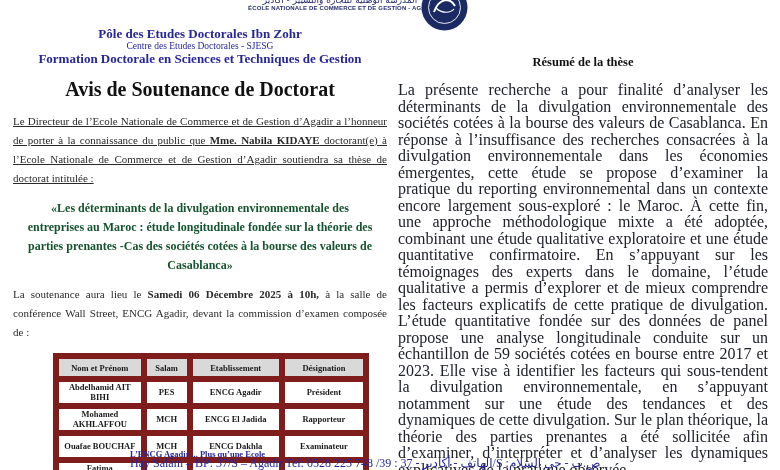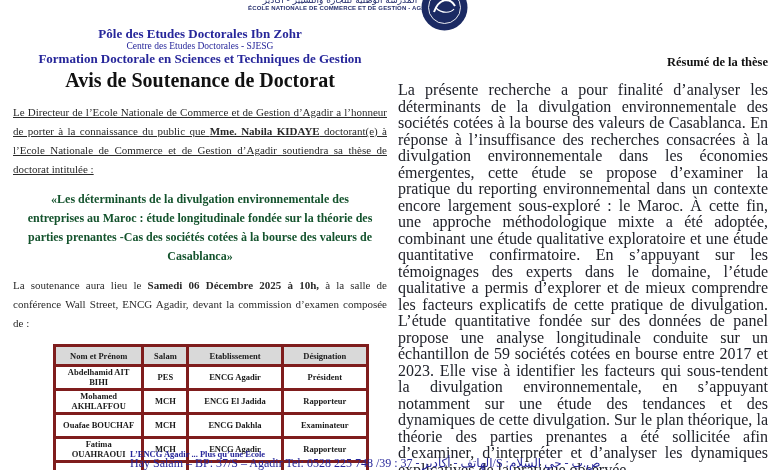--- a/index.html
+++ b/index.html
@@ -20,37 +20,37 @@
   .school-line{
     font-size:6px;line-height:7px;color:#27306e;font-weight:bold;
     letter-spacing:.15px;font-family:"Liberation Sans", sans-serif;white-space:nowrap;
   }
   .seal{position:absolute;left:421px;top:-16px;width:47px;height:47px;}
   
   .left-col{position:absolute;left:13px;top:27px;width:374px;}
   .pole{font-size:13px;font-weight:bold;color:#26269a;text-align:center;line-height:14px;}
   .centre{font-size:9.5px;color:#26269a;text-align:center;line-height:11px;}
   .formation{font-size:13px;font-weight:bold;color:#26269a;text-align:center;line-height:13px;}
-  .avis{font-size:20px;font-weight:bold;color:#111;text-align:center;line-height:24px;margin-top:3px;}
+  .avis{font-size:20px;font-weight:bold;color:#111;text-align:center;line-height:24px;margin-top:12px;}
   .intro{font-size:11px;text-align:justify;line-height:19px;text-decoration:underline;}
   .thesis-title{font-size:12px;font-weight:bold;text-align:center;line-height:19px;margin:3px 14px 2px 14px;color:#14532d;}
   .defense{font-size:11px;text-align:justify;line-height:19px;margin-top:10px;}
   table.committee{
     border-collapse:collapse;margin:3px 0 0 40px;width:316px;
     font-size:8.5px;font-weight:bold;color:#1a1a1a;
   }
   table.committee th, table.committee td{
-    border:3px solid #7f1d1d;text-align:center;vertical-align:middle;padding:1px 2px;
+    border:6px solid #7f1d1d;text-align:center;vertical-align:middle;padding:1px 2px;
   }
   table.committee th{background:#d9d9d9;height:15px;font-size:8.5px;}
   table.committee td{height:19px;line-height:9.5px;}
   .col-name{width:88px}.col-grade{width:42px}.col-etab{width:96px}.col-role{width:86px}
   
   .right-col{position:absolute;left:398px;top:55px;width:370px;}
-  .resume-title{font-size:12.5px;font-weight:bold;text-align:right;color:#111;}
+  .resume-title{font-size:12.5px;font-weight:bold;text-align:center;color:#111;}
   .resume-text{font-size:16px;text-align:justify;line-height:16.5px;margin-top:12px;color:#20222a;}
   .stamp-wrap{width:118px;margin:0 auto;margin-top:2px;transform:rotate(-18deg);opacity:.82;}
   
   .footer{position:absolute;left:130px;bottom:2px;width:620px;text-align:left;color:#26269a;}
   .footer .slogan{font-size:8.5px;font-weight:bold;line-height:10px;}
   .footer .address{font-size:12px;line-height:9px;}
 </style>
 </head>
 <body>
 

